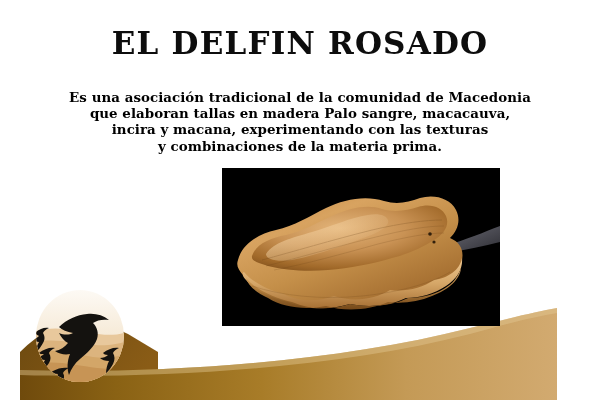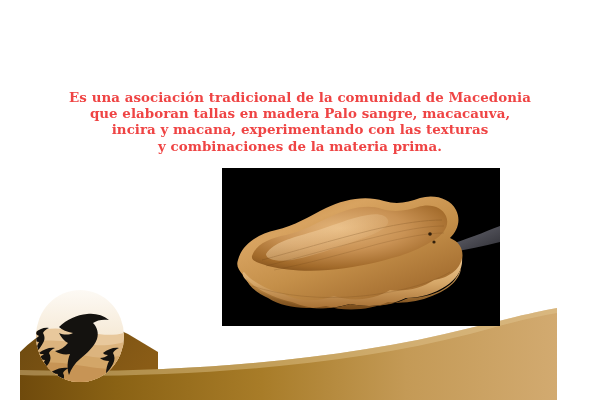--- a/index.html
+++ b/index.html
@@ -38,21 +38,21 @@
   #body-text {
     position: absolute;
     left: 22px;
     top: 89px;
     width: 556px;
     text-align: center;
     font-family: "DejaVu Serif", "Liberation Serif", serif;
     font-weight: 700;
     font-size: 13.4px;
     line-height: 16.2px;
-    color: #ef4444;
+    color: #000000;
     white-space: pre-line;
     letter-spacing: 0.05px;
   }
 
   
   #photo {
     position: absolute;
     left: 222px;
     top: 168px;
     width: 278px;
@@ -84,20 +84,21 @@
     width: 98px;
     height: 94px;
   }
   #logo svg { display: block; }
 </style>
 </head>
 <body>
 
 <div id="slide">
 
+  <div id="title">EL DELFIN ROSADO</div>
 
   <div id="body-text">Es una asociación tradicional de la comunidad de Macedonia
 que elaboran tallas en madera  Palo sangre, macacauva,
 incira y macana, experimentando con las texturas
 y combinaciones de la materia prima.</div>
 
   <div id="swoosh">
     <svg width="600" height="100" viewBox="0 0 600 100">
       <defs>
         <linearGradient id="goldGrad" x1="0" y1="0" x2="1" y2="0">

